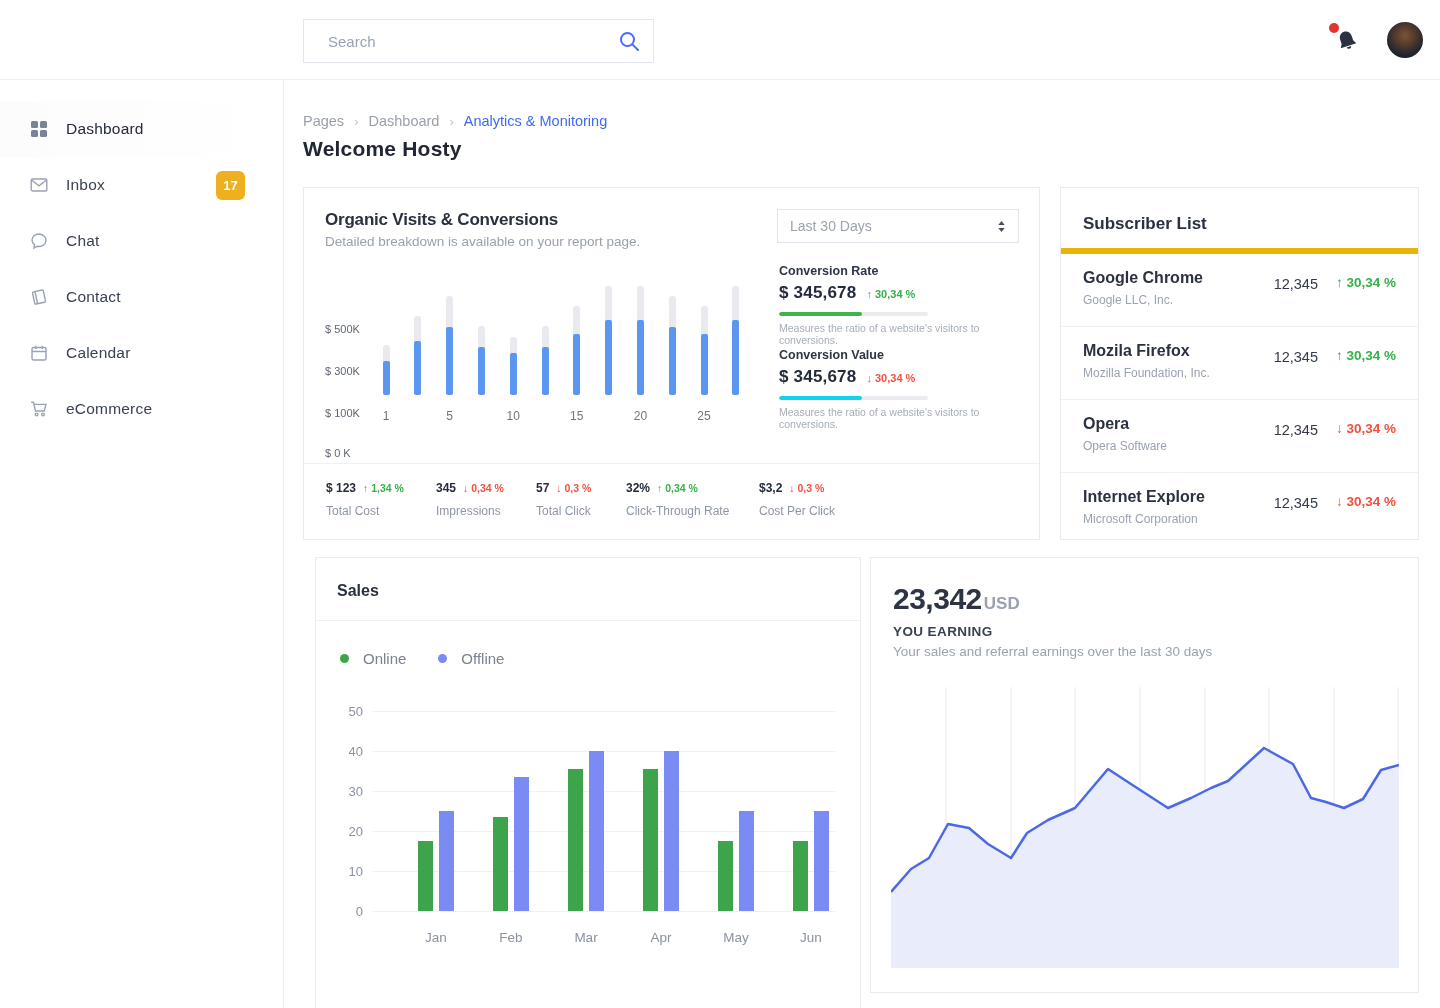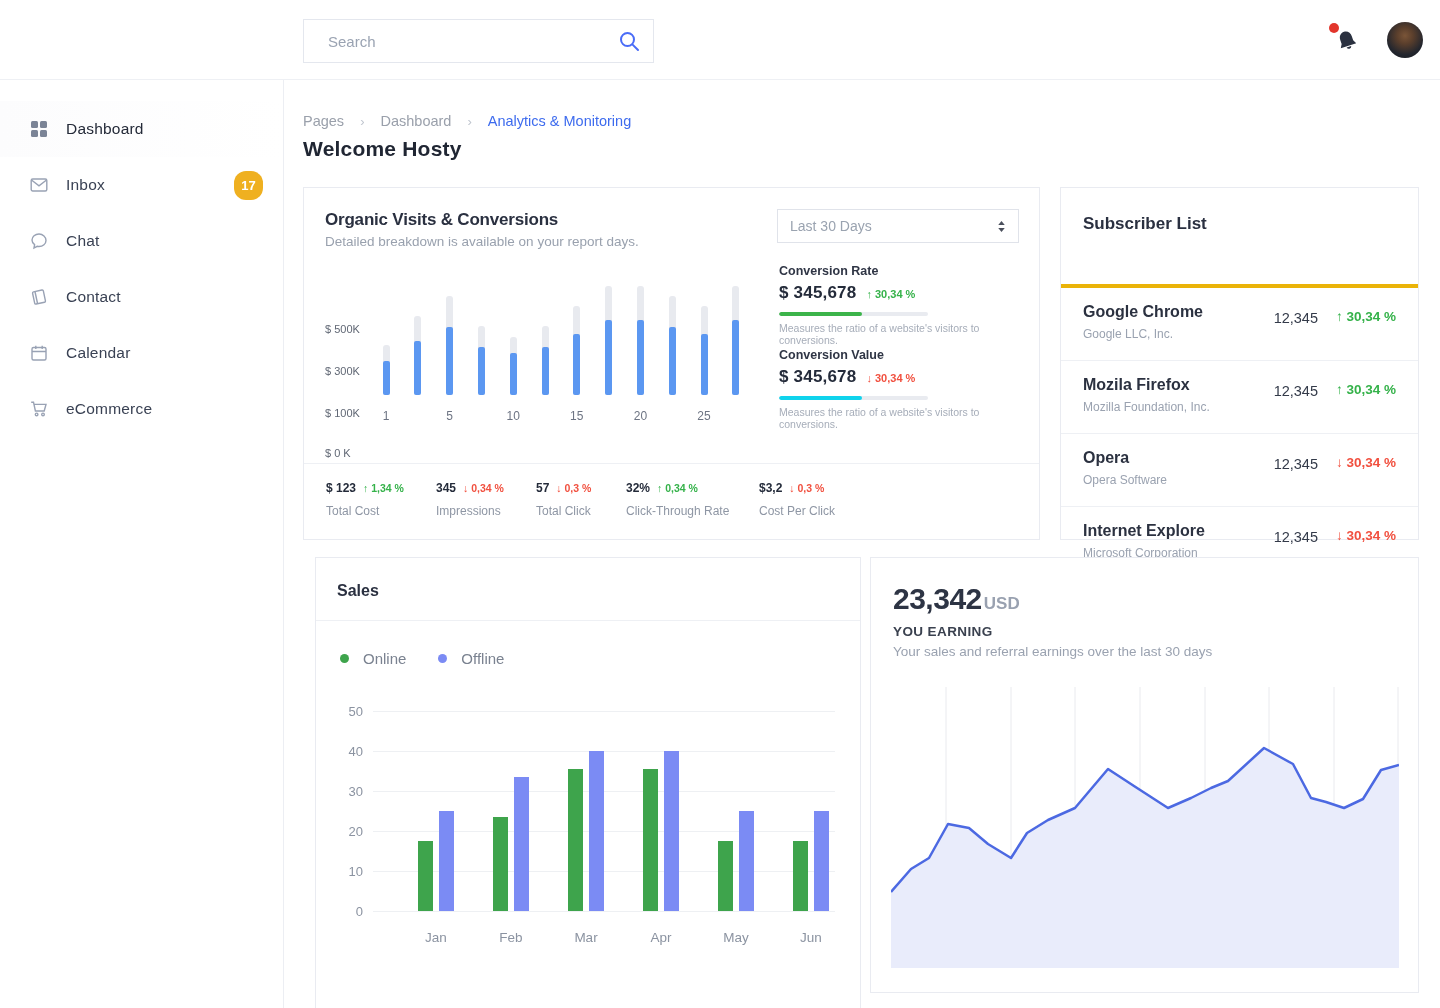--- a/index.html
+++ b/index.html
@@ -23,25 +23,25 @@
 
   
   .sidebar { position:absolute; left:0; top:0; width:284px; height:1008px; border-right:1px solid #eceef3; }
   .logo-area { height:80px; border-bottom:1px solid #eceef3; }
   .nav { padding-top:21px; }
   .side-item { position:relative; height:56px; display:flex; align-items:center; cursor:pointer; }
   .side-item.active { background:linear-gradient(90deg,#fcfcfd, #ffffff); }
   .side-ic { width:18px; height:18px; margin-left:30px; flex:0 0 auto; }
   .side-label { margin-left:18px; font-size:15.5px; color:#3a4254; letter-spacing:.2px; }
   .side-item.active .side-label { color:#242a38; }
-  .side-badge { position:absolute; right:20px; top:14px; width:29px; height:29px; border-radius:12px;
+  .side-badge { position:absolute; right:38px; top:14px; width:29px; height:29px; border-radius:6px;
                 background:#efb020; color:#fff; font-size:13px; font-weight:bold; display:flex; align-items:center; justify-content:center; }
 
   
-  .breadcrumb { position:absolute; left:303px; top:113px; font-size:14.5px; color:#9aa0ab; display:flex; gap:16px; align-items:center; }
+  .breadcrumb { position:absolute; left:303px; top:113px; font-size:14.5px; color:#9aa0ab; display:flex; gap:10px; align-items:center; }
   .crumb { cursor:pointer; }
   .crumb.current { color:#3d6bee; }
   .crumb-sep { color:#c0c6cf; font-size:13px; }
   .page-title { position:absolute; left:303px; top:137px; font-size:21px; font-weight:bold; color:#202633; letter-spacing:.2px; }
 
   
   .card { position:absolute; background:#fff; border:1px solid #e9ebf1; }
   .card-organic { left:303px; top:187px; width:737px; height:353px; }
   .card-subs    { left:1060px; top:187px; width:359px; height:353px; }
   .card-sales   { left:315px; top:557px; width:546px; height:488px; }
@@ -68,21 +68,21 @@
   .conv-cap { margin-top:6px; font-size:10.5px; color:#a6adb9; }
   .org-div { position:absolute; left:0; right:0; top:275px; border-top:1px solid #eef0f4; }
   .stat { position:absolute; top:293px; }
   .stat-vrow { display:flex; align-items:baseline; gap:7px; }
   .stat-value { font-size:12px; font-weight:bold; color:#242b3a; }
   .stat-chg { font-size:10.5px; font-weight:bold; }
   .stat-label { margin-top:9px; font-size:12px; color:#8e96a4; }
 
   
   .subs-title { position:absolute; left:22px; top:26px; font-size:17px; font-weight:bold; color:#2a3040; }
-  .subs-rows { position:absolute; left:0; top:60px; right:0; bottom:0; border-top:4px solid #eab308;margin-top:36px; }
+  .subs-rows { position:absolute; left:0; top:60px; right:0; bottom:0; border-top:6px solid #eab308; }
   .sub-row { position:relative; height:73px; border-bottom:1px solid #eef0f4; cursor:pointer; }
   .sub-row:last-child { border-bottom:none; }
   .sub-name { position:absolute; left:22px; top:15px; font-size:16px; font-weight:600; color:#2b3140; }
   .sub-co   { position:absolute; left:22px; top:39px; font-size:12px; color:#9aa2b0; }
   .sub-count{ position:absolute; right:100px; top:22px; font-size:14.5px; color:#333a49; }
   .sub-chg  { position:absolute; right:22px; top:21px; font-size:13.5px; font-weight:bold; }
   .sub-chg.up { color:#35b24a; } .sub-chg.down { color:#f1503f; }
 
   
   .sales-title { position:absolute; left:21px; top:24px; font-size:16px; font-weight:bold; color:#2a3040; }
@@ -185,21 +185,21 @@
     <span class="crumb">Pages</span>
     <span class="crumb-sep">›</span>
     <span class="crumb">Dashboard</span>
     <span class="crumb-sep">›</span>
     <span class="crumb current">Analytics &amp; Monitoring</span>
   </nav>
 <h1 class="page-title">Welcome Hosty</h1>
 
 <section class="card card-organic">
   <h2 class="org-title">Organic Visits &amp; Conversions</h2>
-  <p class="org-sub">Detailed breakdown is available on your report days.</p>
+  <p class="org-sub">Detailed breakdown is available on your report page.</p>
   <div class="select">
     <span>Last 30 Days</span>
     <svg width="9" height="13" viewBox="0 0 10 14">
       <path d="M5 1 8.6 5.4H1.4z" fill="#4a4f5c"></path>
         <path d="M5 13 1.4 8.6h7.2z" fill="#4a4f5c"></path>
     </svg>
   </div>
   <div id="org-ylabels">
       <div class="org-ylab" style="top: 91px;">$ 500K</div>
       <div class="org-ylab" style="top: 133px;">$ 300K</div>

